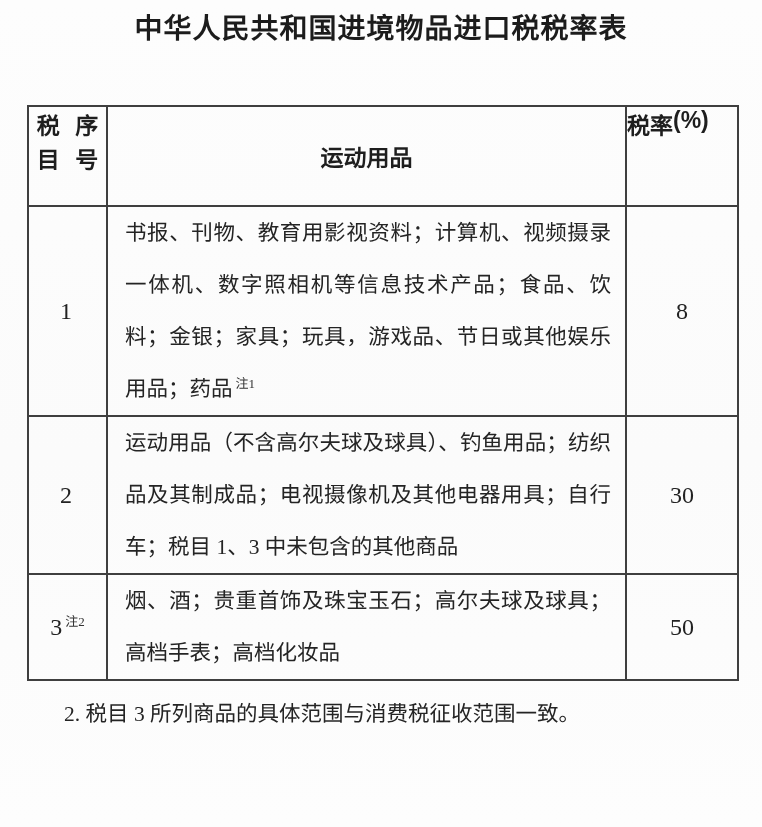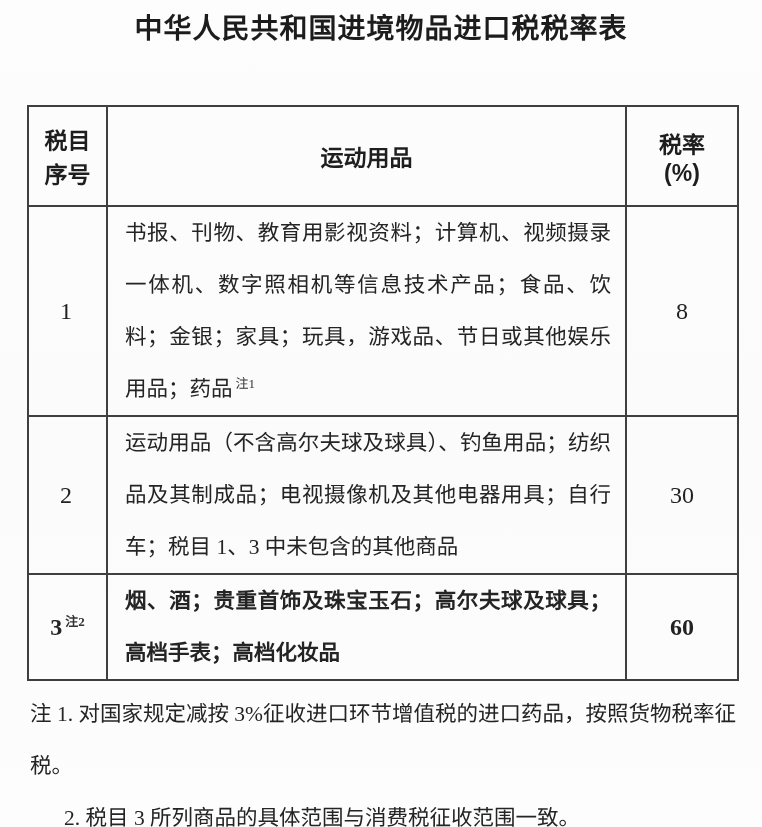--- a/index.html
+++ b/index.html
@@ -47,33 +47,33 @@
     padding: 0;
     vertical-align: middle;
   }
   col.c-serial { width: 79px; }
   col.c-items  { width: 519px; }
   col.c-rate   { width: 112px; }
 
   tr.header-row td { height: 98px; }
   tr.row-1 td { height: 207px; }
   tr.row-2 td { height: 150px; }
-  tr.row-3 td { height: 94px; font-weight: bold; }
+  tr.row-3 td { height: 94px; }
 
   .hdr {
     font-family: "Liberation Sans", "DejaVu Sans", sans-serif;
     font-weight: bold;
     font-size: 23px;
     color: #1e1e1e;
     text-align: center;
   }
   .hdr-stack {
     display: flex;
-    flex-direction: column;
-    justify-content: center;
+    flex-direction: row;
+    justify-content: flex-start;
     height: 98px;
   }
   .serial-cell, .rate-cell {
     text-align: center;
     font-size: 24px;
     color: #222;
     white-space: nowrap;
   }
   .items-cell {
     padding: 0 14px 0 17px !important;
@@ -159,24 +159,23 @@
       </tr>
 
       <tr class="row-3">
         <td class="serial-cell">
           <span>3</span><sup class="note-ref">注2</sup>
         </td>
         <td class="items-cell">
           <span>烟、酒；贵重首饰及珠宝玉石；高尔夫球及球具；高档手表；高档化妆品</span><sup class="note-ref"></sup>
         </td>
         <td class="rate-cell">
-          <span>60</span>
+          <span>50</span>
         </td>
       </tr>
     </tbody>
   </table>
 
   <div class="notes">
-    <p class="note note-1">注 1. 对国家规定减按 3%征收进口环节增值税的进口药品，按照货物税率征税。</p>
     <p class="note note-2">2. 税目 3 所列商品的具体范围与消费税征收范围一致。</p>
   </div>
 
 </div>
 
 </body></html>

